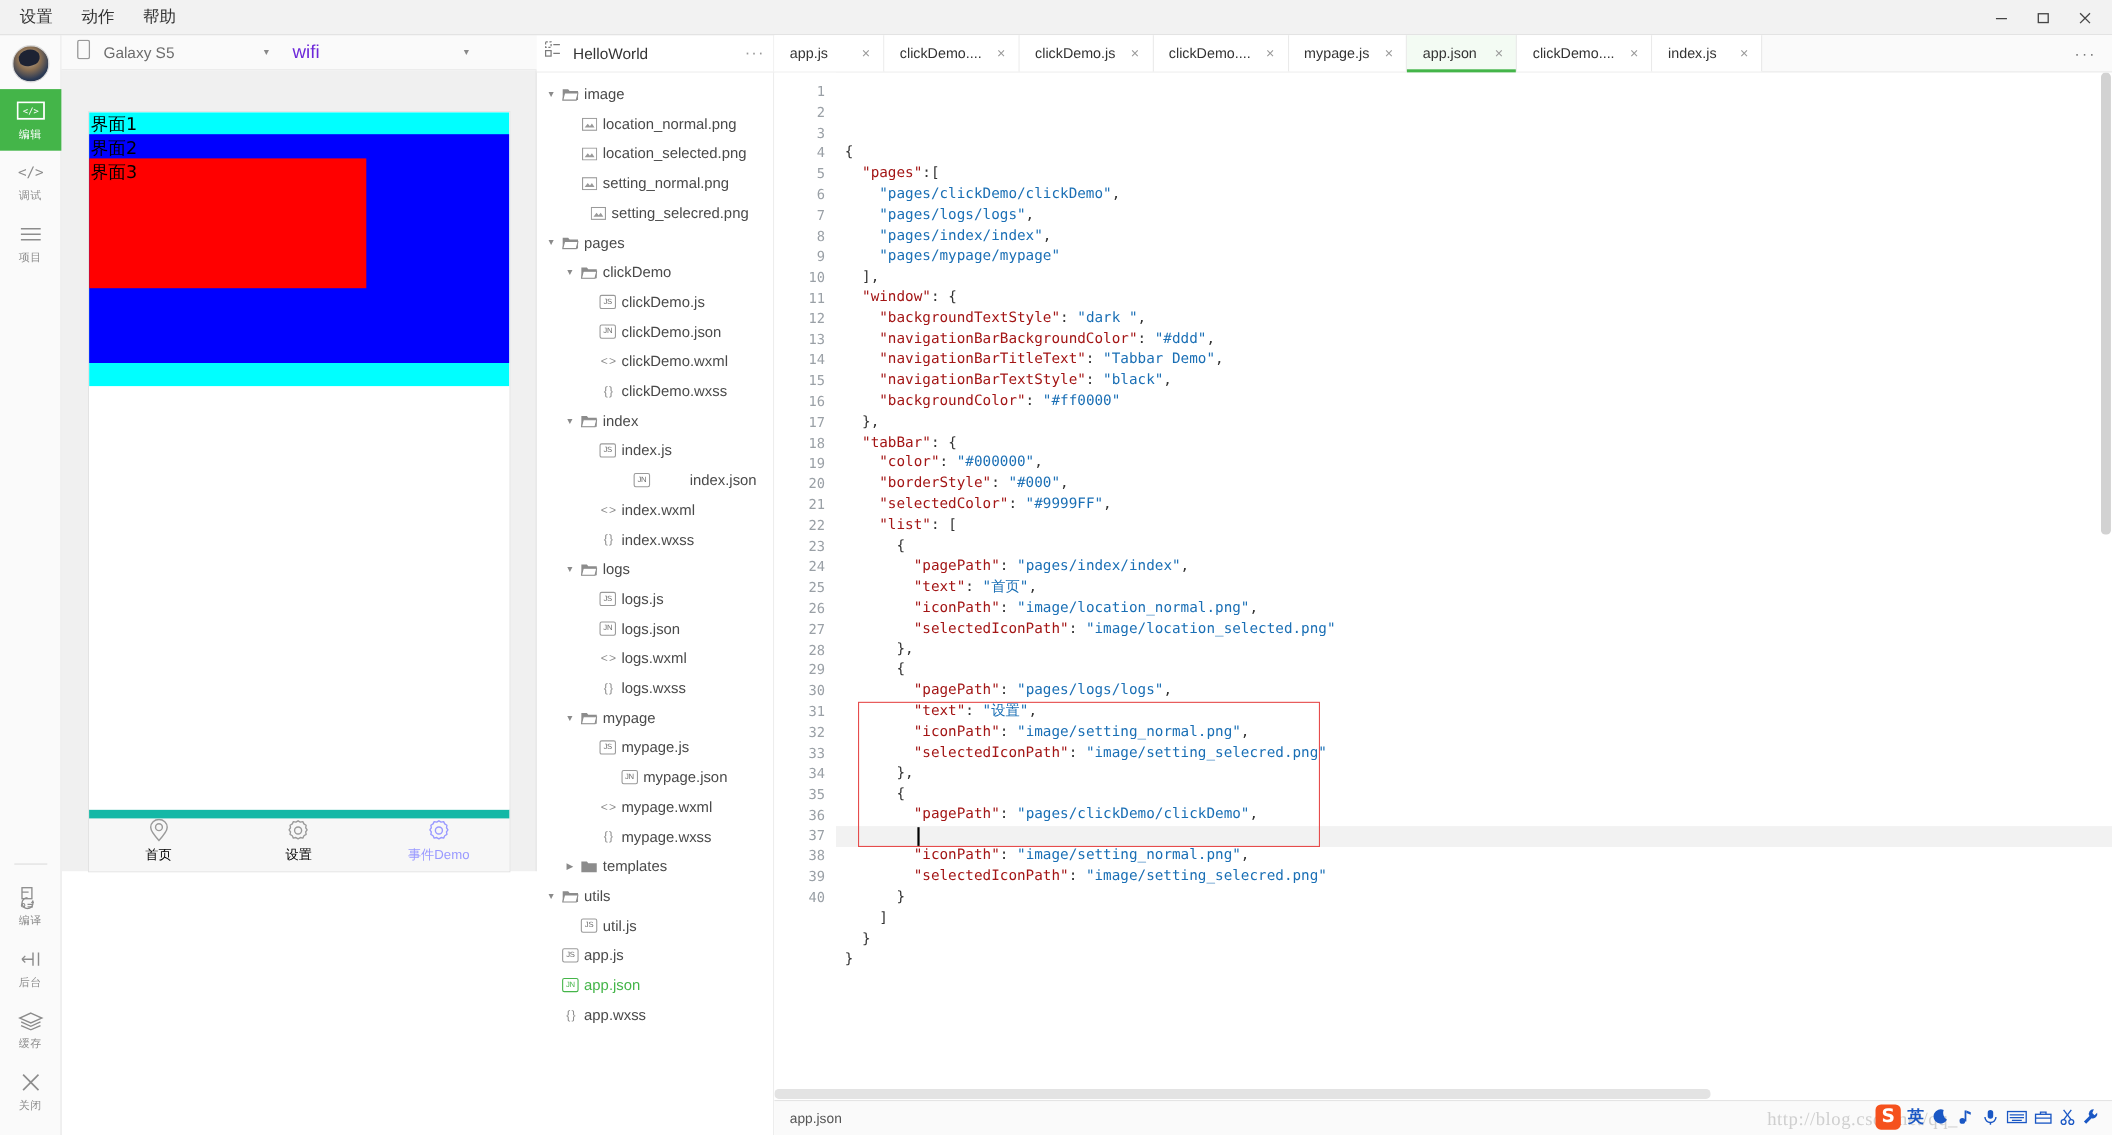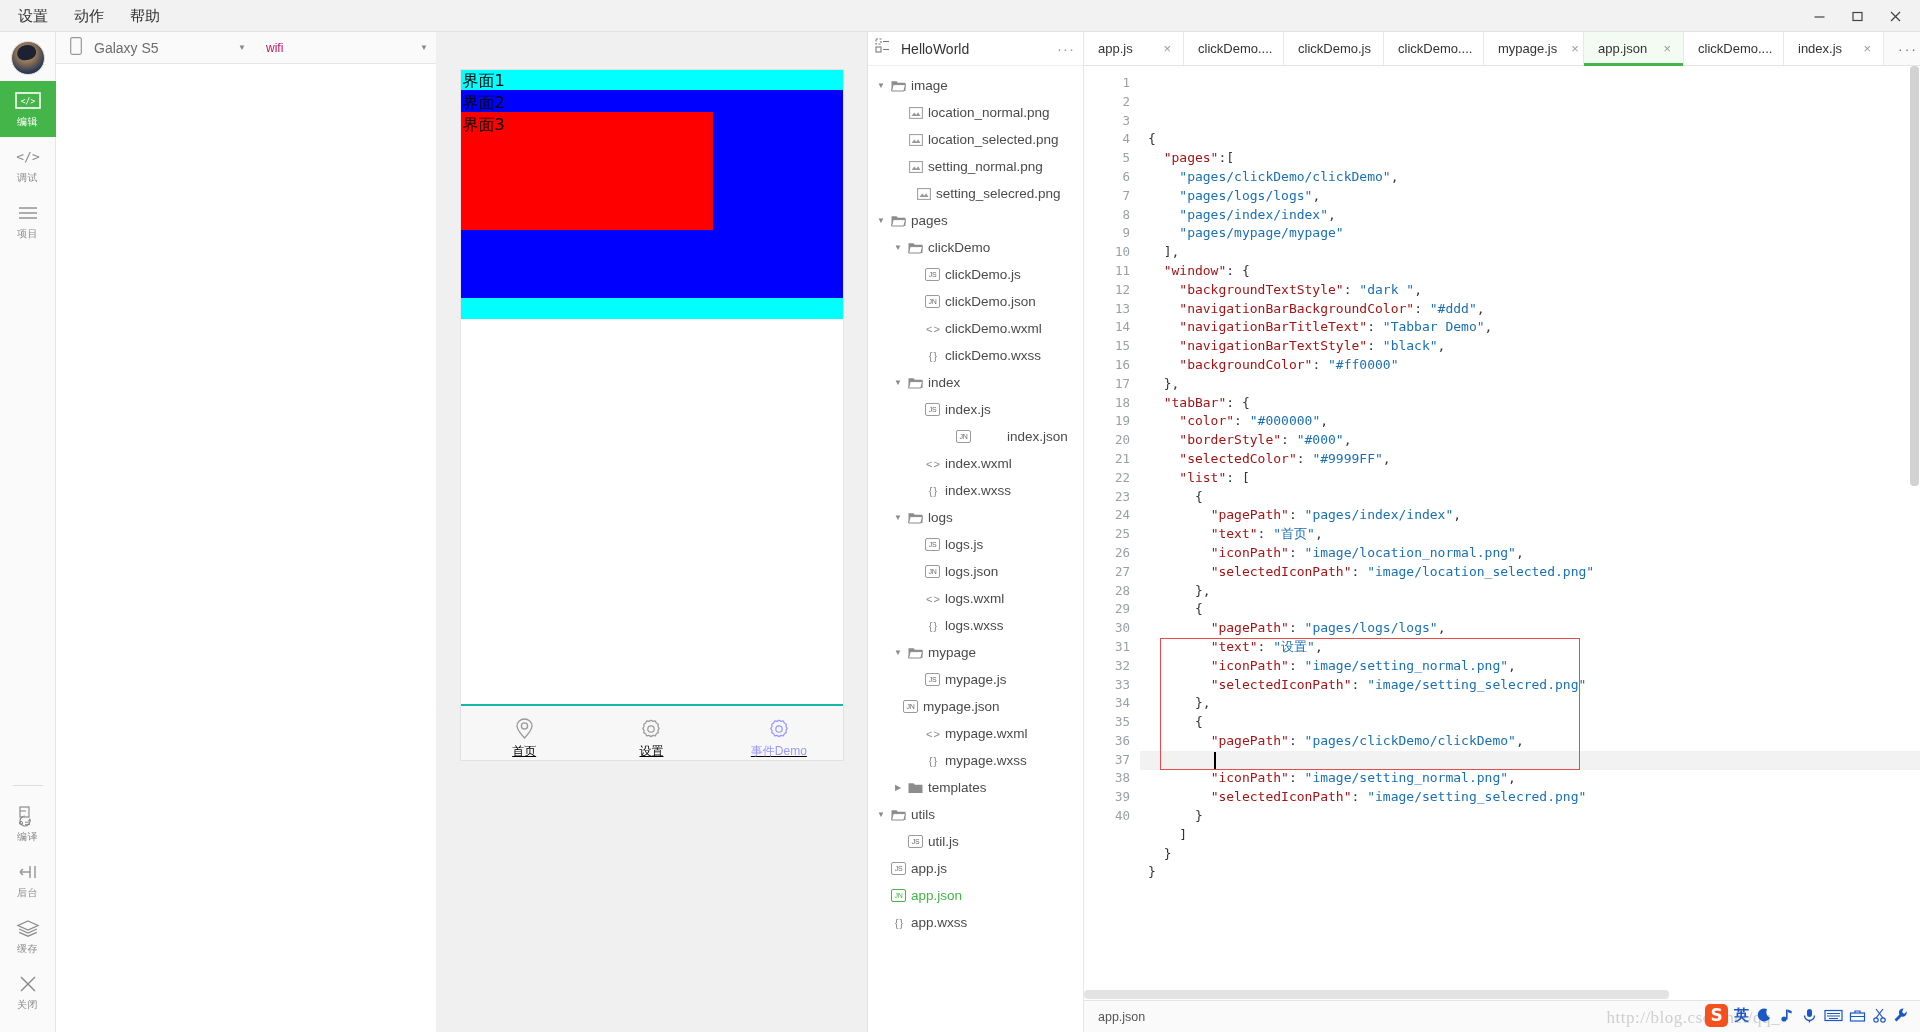--- a/index.html
+++ b/index.html
@@ -69,22 +69,22 @@
   .phone-nav-title { font-size: 14px; color: #1a1a1a; }
   .phone-nav-dots { position: absolute; right: 16px; display: flex; gap: 5px; }
   .phone-nav-dots i { width: 5px; height: 5px; border-radius: 50%; background: #5c5c5c; display: block; }
   .phone-body { flex: 1 1 auto; background: #ffffff; position: relative; overflow: hidden; }
   .layer-cyan { position: absolute; left: 0; top: 0; width: 100%; height: 249px; background: #00ffff; }
   .layer-blue { position: absolute; left: 0; top: 20px; width: 100%; height: 208px; background: #0000ff; }
   .layer-red  { position: absolute; left: 0; top: 42px; width: 66%; height: 118px; background: #ff0000; }
   .view-lbl { position: absolute; left: 2px; font-size: 16px; color: #000; font-family: "DejaVu Sans", sans-serif; line-height: 1; }
   .lbl1 { top: 3px; } .lbl2 { top: 25px; } .lbl3 { top: 47px; }
   .phone-tabbar {
-    flex: 0 0 56px; height: 56px; background: #f7f7f7; border-top: 2px solid #14b8a6;
-    display: flex; align-items: flex-end; text-decoration: underline;
+    flex: 0 0 56px; height: 56px; background: #f7f7f7; border-top: 8px solid #14b8a6;
+    display: flex; align-items: flex-start;
   }
   .tabitem {
     flex: 1 1 0; display: flex; flex-direction: column; align-items: center;
     justify-content: center; gap: 3px; cursor: default;
   }
   .tabitem .t-ico { height: 22px; display: flex; align-items: center; justify-content: center; }
   .tabitem .t-lbl { font-size: 12px; color: #000000; }
   .tabitem.selected .t-lbl { color: #9999FF; }
 
   
@@ -295,34 +295,34 @@
         <div class="rail-ico">
           <svg width="20" height="20" viewBox="0 0 20 20">
             <line x1="3" y1="3" x2="17" y2="17" stroke="#8c8c8c" stroke-width="1.5"></line>
             <line x1="17" y1="3" x2="3" y2="17" stroke="#8c8c8c" stroke-width="1.5"></line>
           </svg>
         </div>
         <div class="rail-lbl">关闭</div>
       </div>
     </div>
 
-    <div style="display:flex;flex-direction:row;flex:0 0 432px;min-height:0;">
+    <div style="display:flex;flex-direction:column;flex:0 0 432px;min-height:0;">
 
       <div style="height:32px;flex:0 0 32px;background:#fafafa;border-bottom:1px solid #e6e6e6;display:flex;align-items:center;padding-left:14px;gap:12px;">
         <div>
           <svg width="12" height="18" viewBox="0 0 12 18">
               <rect x="0.7" y="0.7" width="10.6" height="16.6" rx="1.5" fill="none" stroke="#999" stroke-width="1.2"></rect>
             </svg>
         </div>
         <div style="width:160px;display:flex;align-items:center;justify-content:space-between;padding-right:8px;">
           <span style="font-size:14px;color:#6d6d6d;">Galaxy S5</span>
           <span style="font-size:8px;color:#888;">▼</span>
         </div>
         <div style="width:170px;display:flex;align-items:center;justify-content:space-between;padding-right:8px;">
-          <span style="font-size:12px;color:#be185d;">wifi</span>
+          <span style="font-size:17px;color:#6d28d9;">wifi</span>
           <span style="font-size:8px;color:#888;">▼</span>
         </div>
       </div>
 
       <div class="sim-pane">
         <div class="phone">
           <div class="phone-body">
             <div class="layer-cyan"></div>
             <div class="layer-blue"></div>
             <div class="layer-red"></div>
@@ -561,21 +561,21 @@
             </span>
             <span>mypage</span>
           </div>
           <div class="tnode" style="padding-left: 42px;">
             <span class="caret"></span>
             <span class="ficon">
               <span class="badge">JS</span>
             </span>
             <span>mypage.js</span>
           </div>
-          <div class="tnode" style="padding-left: 20px;">
+          <div class="tnode" style="padding-left: 20px; justify-content: center;">
             <span class="caret"></span>
             <span class="ficon">
               <span class="badge">JN</span>
             </span>
             <span>mypage.json</span>
           </div>
           <div class="tnode" style="padding-left: 42px;">
             <span class="caret"></span>
             <span class="ficon">
               <span class="sym">&lt; &gt;</span>

